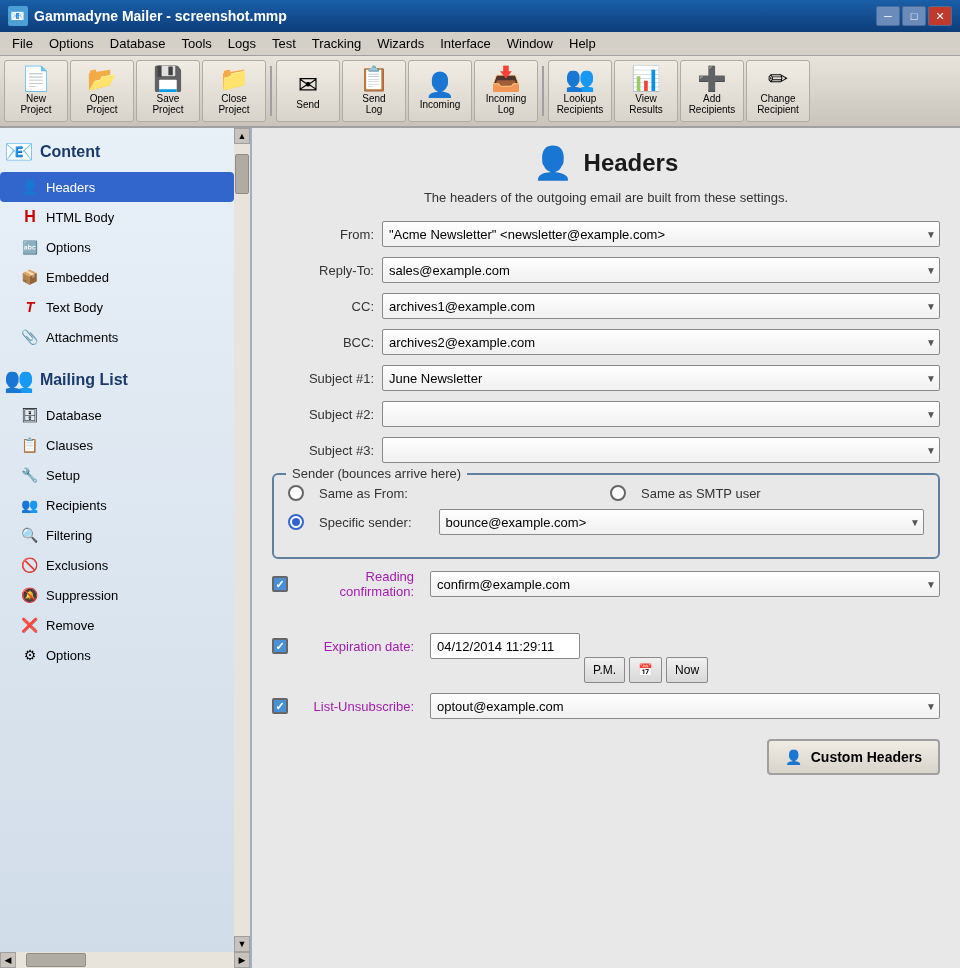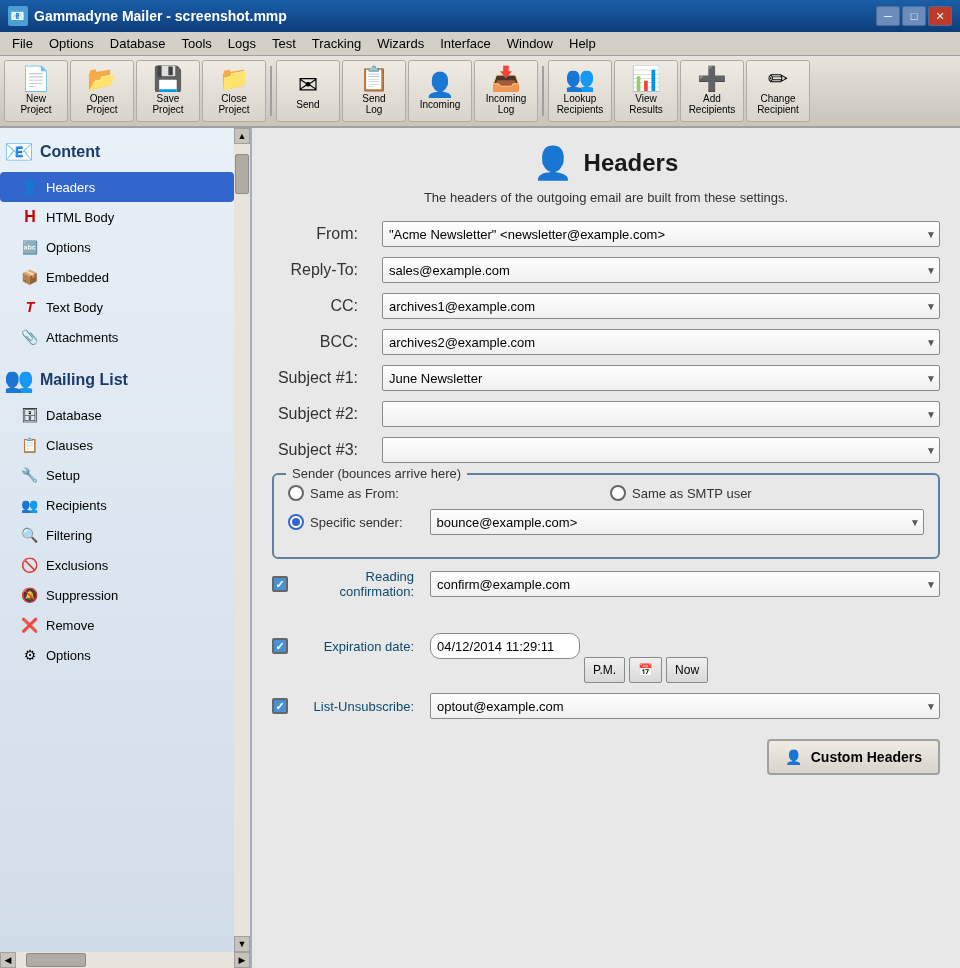--- a/index.html
+++ b/index.html
@@ -40,44 +40,44 @@
     .content-area { flex: 1; background: #e8e8e8; overflow-y: auto; padding: 16px 20px; }
 
     
     .page-header { display: flex; align-items: center; justify-content: center; gap: 10px; margin-bottom: 8px; }
     .page-header-icon { font-size: 32px; }
     .page-title { font-size: 24px; font-weight: bold; color: #1a1a1a; }
     .page-subtitle { text-align: center; color: #333; margin-bottom: 16px; font-size: 13px; }
 
     
     .form-row { display: flex; align-items: center; margin-bottom: 10px; }
-    .form-label { width: 110px; text-align: right; padding-right: 24px; color: #333; font-size: 16px; flex-shrink: 0; }
+    .form-label { width: 110px; text-align: right; padding-right: 8px; color: #333; font-size: 13px; flex-shrink: 0; }
     .form-select-wrapper { flex: 1; position: relative; }
     .form-select-wrapper select { width: 100%; height: 26px; background: linear-gradient(to bottom, #ffffff, #f0f0f0); border: 1px solid #8a8a8a; border-radius: 2px; padding: 2px 6px; font-size: 13px; appearance: none; cursor: pointer; }
     .form-select-arrow { position: absolute; right: 4px; top: 50%; transform: translateY(-50%); font-size: 10px; pointer-events: none; color: #555; }
 
     
     .group-box { border: 2px solid #6080a0; border-radius: 6px; padding: 10px 14px 14px; margin-bottom: 10px; position: relative; margin-top: 8px; }
     .group-box-legend { position: absolute; top: -9px; left: 12px; background: #e8e8e8; padding: 0 6px; font-size: 13px; color: #333; }
     .radio-row { display: flex; align-items: center; margin-bottom: 8px; gap: 8px; }
-    .radio-col { display: flex; align-items: center; gap: 6px; flex: 1; }
+    .radio-col { display: flex; align-items: center; gap: 15px; flex: 1; }
     .radio-input { width: 16px; height: 16px; border-radius: 50%; border: 2px solid #666; background: white; display: flex; align-items: center; justify-content: center; cursor: pointer; flex-shrink: 0; }
     .radio-input.checked { border-color: #3366cc; }
     .radio-dot { width: 8px; height: 8px; border-radius: 50%; background: #3366cc; }
     .radio-label { font-size: 13px; color: #333; }
 
     
     .checkbox-row { display: flex; align-items: center; margin-bottom: 10px; gap: 6px; }
     .checkbox { width: 16px; height: 16px; border: 2px solid #666; background: #4a90d9; display: flex; align-items: center; justify-content: center; cursor: pointer; flex-shrink: 0; border-radius: 2px; }
     .checkbox-check { color: white; font-size: 11px; font-weight: bold; }
-    .checkbox-label { width: 130px; text-align: right; padding-right: 10px; color: #0c4a6e; font-size: 13px; flex-shrink: 0; }
+    .checkbox-label { width: 130px; text-align: right; padding-right: 10px; color: #a21caf; font-size: 13px; flex-shrink: 0; }
 
     
     .expiration-wrapper { display: flex; gap: 4px; align-items: center; }
-    .exp-input { height: 26px; background: white; border: 1px solid #8a8a8a; border-radius: 10px; padding: 2px 6px; font-size: 13px; width: 150px; }
+    .exp-input { height: 26px; background: white; border: 1px solid #8a8a8a; border-radius: 2px; padding: 2px 6px; font-size: 13px; width: 150px; }
     .exp-btn { height: 26px; background: linear-gradient(to bottom, #f0f0f0, #d8d8d8); border: 1px solid #8a8a8a; border-radius: 2px; padding: 0 8px; font-size: 12px; cursor: pointer; margin-top: 48px; }
 
     
     .bottom-bar { display: flex; justify-content: flex-end; padding: 10px 0 4px; }
     .custom-headers-btn { display: flex; align-items: center; gap: 8px; background: linear-gradient(to bottom, #f0ece4, #d8d4cc); border: 2px solid #a0a0a0; border-radius: 4px; padding: 8px 16px; cursor: pointer; font-size: 14px; font-weight: bold; }
 
     
     .sidebar-with-scroll { display: flex; flex: 1; overflow: hidden; }
     .sidebar-inner { flex: 1; overflow-y: hidden; padding: 4px 0; }
     .v-scrollbar { width: 16px; background: #d4d0c8; display: flex; flex-direction: column; }

